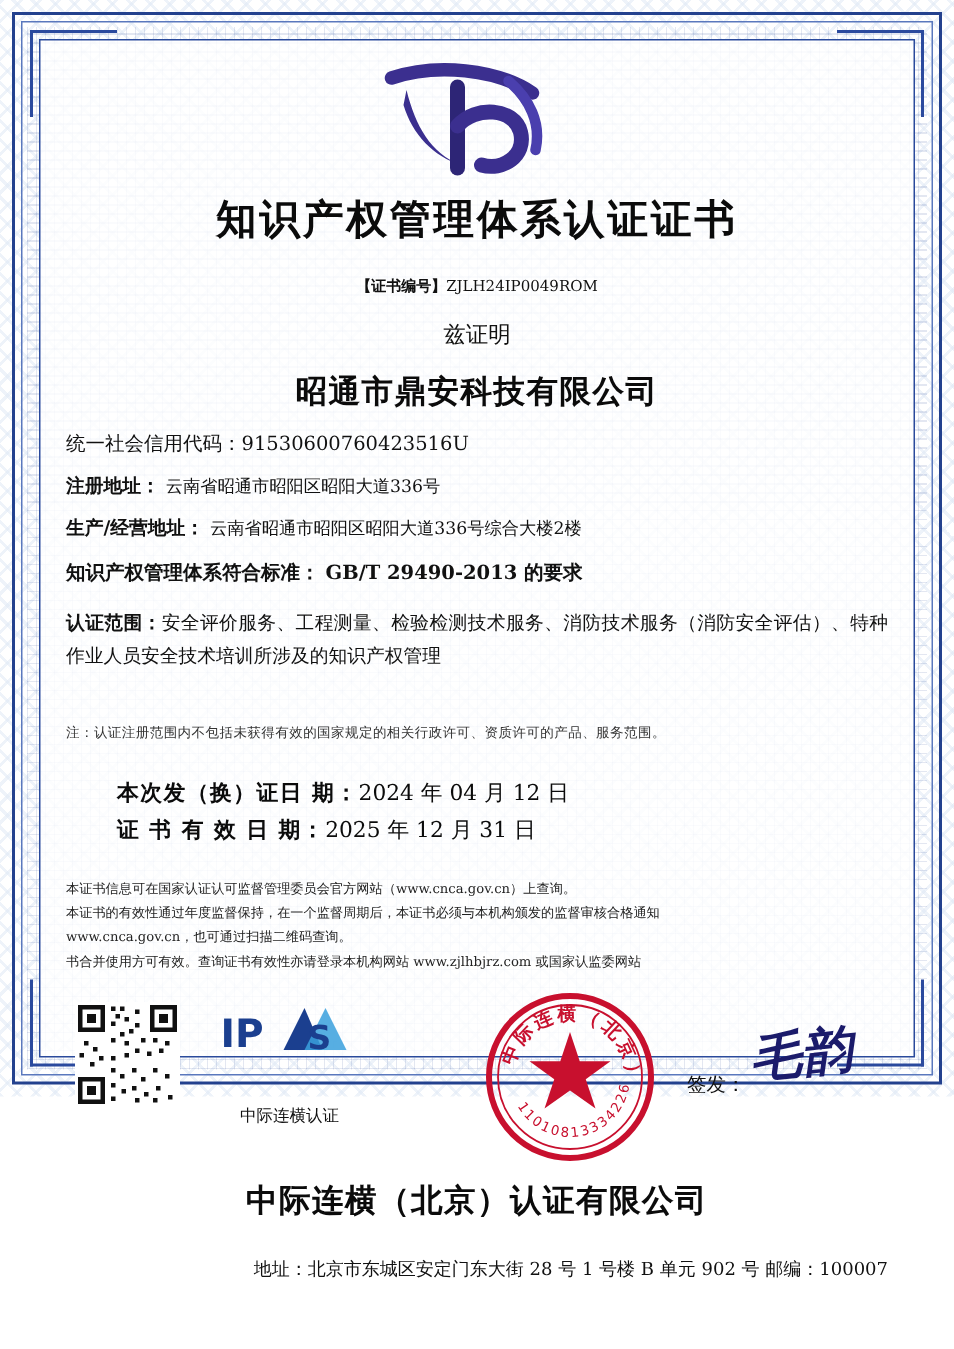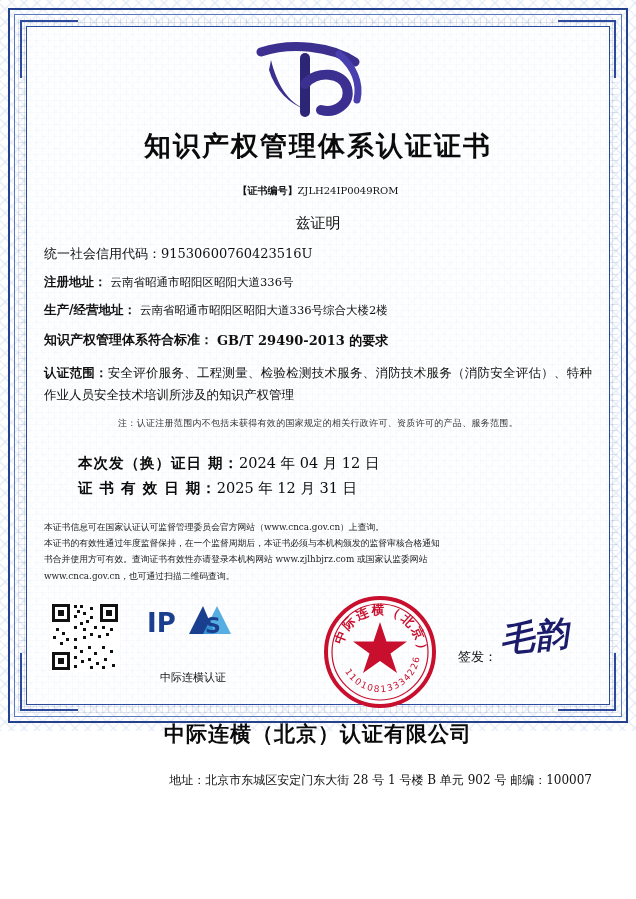--- a/index.html
+++ b/index.html
@@ -119,27 +119,26 @@
   .scope{
     margin-top:12px;
     font-family:"DejaVu Serif","Liberation Serif",serif;
     color:#111;
     font-size:12.5px;
     line-height:1.75;
     text-align:justify;
   }
   .scope .lab{font-weight:bold;}
   .note{
-    margin-top:10px;
+    margin-top:34px;
     font-size:9px;
     color:#333;
     line-height:1.7;
     font-family:"DejaVu Serif","Liberation Serif",serif;
     letter-spacing:0.3px;
-    text-align:center;
   }
   .dates{
     margin-top:20px;
     margin-left:34px;
     font-family:"DejaVu Serif","Liberation Serif",serif;
     font-size:14.5px;
     color:#0b0b0b;
     line-height:1.72;
   }
   .dates .dlab{font-weight:bold;letter-spacing:1px;}
@@ -230,20 +229,21 @@
     </div>
 
     <div class="title">知识产权管理体系认证证书</div>
 
     <div class="cert-no">
       <b>【证书编号】</b><span>ZJLH24IP0049ROM</span>
     </div>
 
     <div class="hereby">兹证明</div>
 
+    <div class="company">昭通市鼎安科技有限公司</div>
 
     <div class="credit">统一社会信用代码：91530600760423516U</div>
 
     <div class="row">
       <span class="lab">注册地址：</span>
       <span class="val">云南省昭通市昭阳区昭阳大道336号</span>
     </div>
 
     <div class="row">
       <span class="lab">生产/经营地址：</span>
@@ -266,22 +266,22 @@
         <span class="dlab">本次发（换）证日 期：</span><span>2024 年 04 月 12 日</span>
       </div>
       <div>
         <span class="dlab">证 书 有 效 日 期：</span><span>2025 年 12 月 31 日</span>
       </div>
     </div>
 
     <div class="legal">
       <div>本证书信息可在国家认证认可监督管理委员会官方网站（www.cnca.gov.cn）上查询。</div>
       <div>本证书的有效性通过年度监督保持，在一个监督周期后，本证书必须与本机构颁发的监督审核合格通知</div>
+      <div>www.cnca.gov.cn，也可通过扫描二维码查询。</div>
       <div>书合并使用方可有效。查询证书有效性亦请登录本机构网站 www.zjlhbjrz.com 或国家认监委网站</div>
-      <div>www.cnca.gov.cn，也可通过扫描二维码查询。</div>
     </div>
 
     <div class="marks">
 
       <div class="qr">
         <svg width="70" height="70" viewBox="0 0 70 70" aria-hidden="true">
           <rect width="70" height="70" fill="#ffffff"></rect>
           <g fill="#111">
             <rect x="2" y="2" width="18" height="18"></rect>
               <rect x="5" y="5" width="12" height="12" fill="#fff"></rect>

